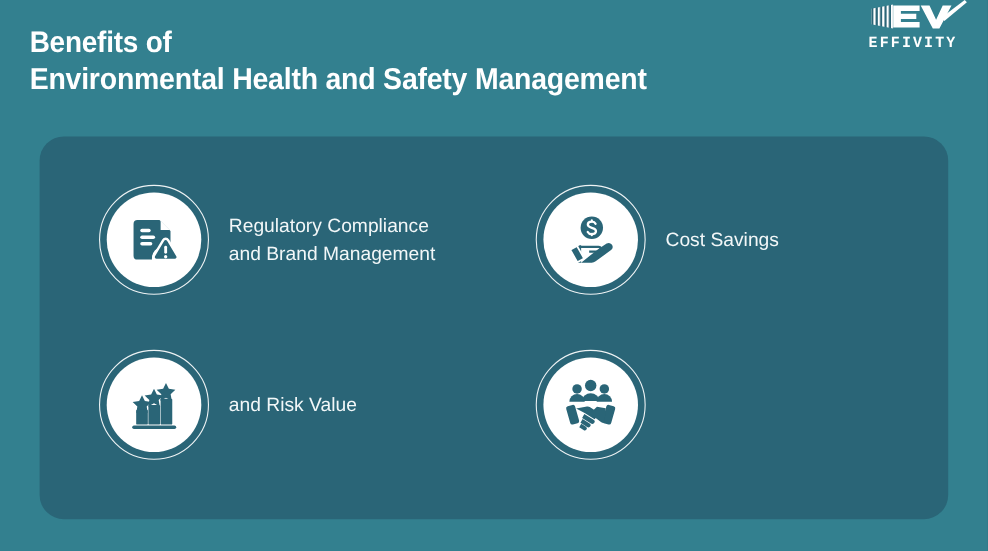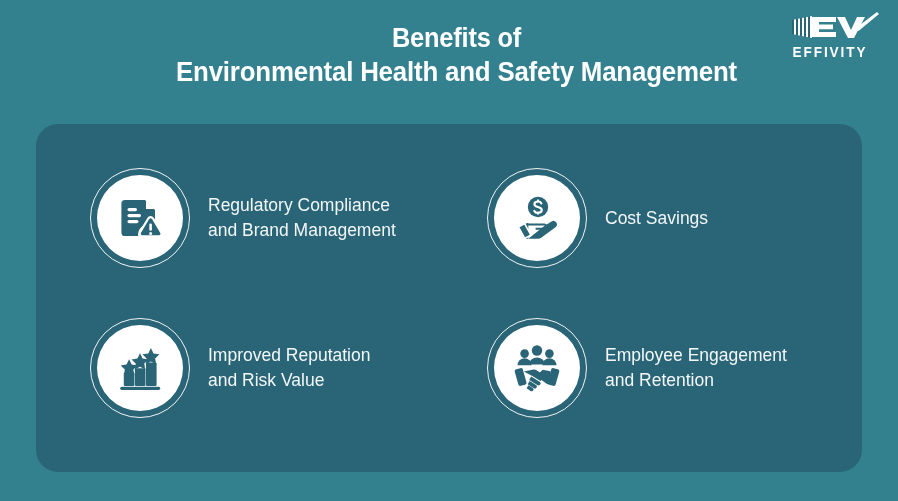--- a/index.html
+++ b/index.html
@@ -9,40 +9,39 @@
     font-family:"Liberation Sans", sans-serif;
     overflow:hidden;
     position:relative;
   }
   .stage{position:absolute;inset:0;}
 
   
   .title-block{
     position:absolute;
     left:0;right:0;top:22px;
-    text-align:center;
+    text-align:left;
     pointer-events:none;
-    padding-left:15px;
   }
   .title-line{
     color:#ffffff;
     font-weight:bold;
     font-size:27px;
     line-height:33px;
     letter-spacing:-0.2px;
     transform:scaleX(0.94);
     white-space:nowrap;
   }
   .title-line.l2{font-size:27.5px;}
 
   
   .logo{
     position:absolute;
-    right:16px;top:12px;
-    width:104px;height:52px;
+    right:16px;top:0;
+    width:104px;height:52px;font-family:Liberation Mono, monospace;
   }
   .logo svg{display:block;}
   .logo-word{
     position:absolute;
     left:0;right:0;top:32px;
     text-align:center;
     color:#ffffff;
     font-size:14px;
     font-weight:bold;
     letter-spacing:2.0px;
@@ -205,21 +204,20 @@
                 <path d="M34.3,11.4 l2.6,-5.3 l2.6,5.3 l5.9,0.85 l-4.25,4.15 l1,5.85 l-5.25,-2.75 l-5.25,2.75 l1,-5.85 l-4.25,-4.15 Z"></path>
                 <rect x="9.8" y="30.4" width="10.6" height="13.6" rx="1.1"></rect>
                 <rect x="20.9" y="26.2" width="10.6" height="17.8" rx="1.1"></rect>
                 <rect x="32" y="20.4" width="10.6" height="23.6" rx="1.1"></rect>
                 <rect x="6.2" y="44.8" width="40" height="3.1" rx="1.55"></rect>
               </g>
             </svg>
           </div>
         </div>
         <div class="label">
-          <span class="ln">Improved Reputation</span>
           <span class="ln">and Risk Value</span>
         </div>
       </div>
 
       <div class="cell c4">
         <div class="badge">
           <div class="ring"></div>
           <div class="disc"></div>
           <div class="glyph">
             <svg width="54" height="54" viewBox="0 0 54 54">
@@ -237,22 +235,18 @@
 
                 <path d="M13.8,30.4 l9.8,-1.8 a4,4 0 0 1 2.9,0.6 l6.6,4.3 a2.4,2.4 0 0 1 0.4,3.7 l-3,2.9 l-8.6,-5.4 Z"></path>
                 <path d="M40.6,30.2 l-7.9,-1.4 l-4.6,4.4 a2.2,2.2 0 0 0 0.1,3.3 l8.1,6.1 a2.4,2.4 0 0 0 3.3,-0.4 Z"></path>
                 <path d="M21.2,35.4 l8.4,5.3 a2,2 0 0 1 0.3,3.1 a2.1,2.1 0 0 1 -2.7,0.3 l-8,-5.1 Z"></path>
                 <path d="M19.6,39.9 l6.4,4.1 a1.9,1.9 0 0 1 0.3,2.9 a2,2 0 0 1 -2.6,0.3 l-6,-3.9 Z"></path>
                 <path d="M18.4,44.2 l4.3,2.8 a1.8,1.8 0 0 1 0.3,2.7 a1.9,1.9 0 0 1 -2.5,0.2 l-3.9,-2.6 Z"></path>
               </g>
             </svg>
           </div>
         </div>
-        <div class="label">
-          <span class="ln">Employee Engagement</span>
-          <span class="ln">and Retention</span>
-        </div>
       </div>
 
     </div>
   </div>
 
 </div>
 
 </body></html>

